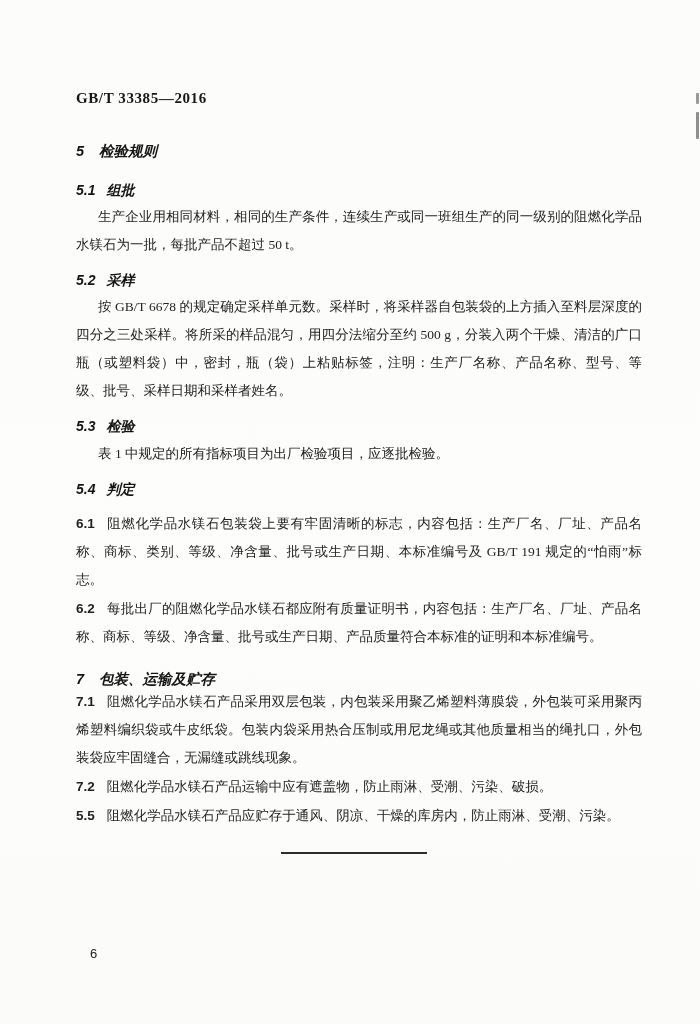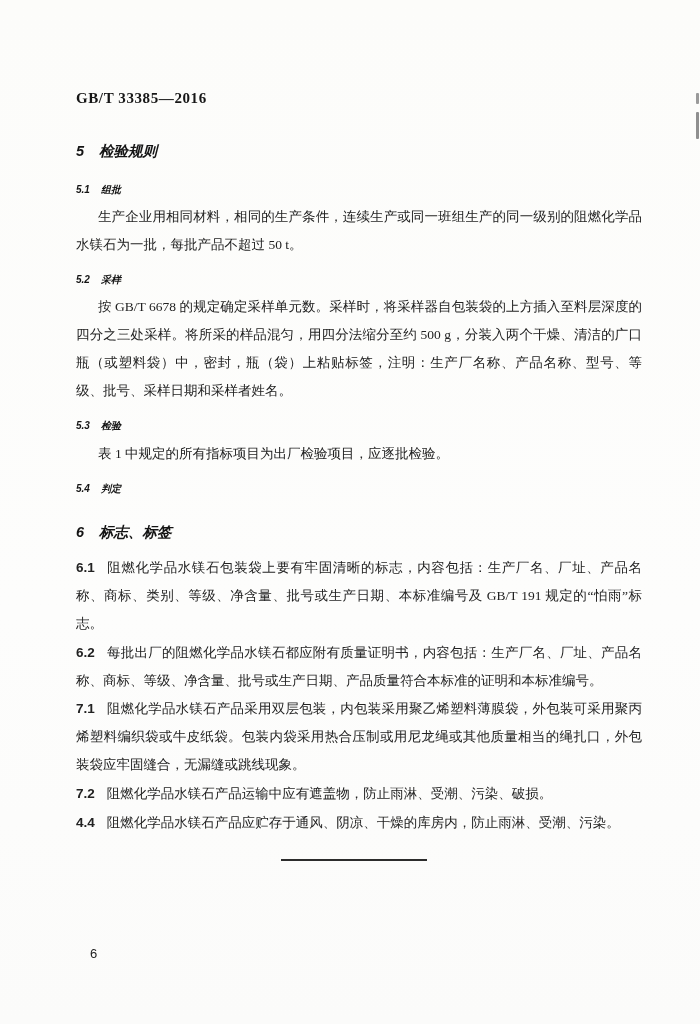--- a/index.html
+++ b/index.html
@@ -15,21 +15,21 @@
   .content{padding:90px 58px 0 76px;}
   .std-code{
     font-family:"Liberation Serif","DejaVu Serif",serif;
     font-weight:700;font-size:15px;letter-spacing:.6px;color:#161616;
   }
   .h1,.h2{
     font-family:"Liberation Sans","DejaVu Sans",sans-serif;
     font-weight:700;color:#141414;line-height:18px;font-style:italic;
   }
   .h1{font-size:14.5px;}
-  .h2{font-size:10px;line-height:16px;}
+  .h2{font-size:14px;line-height:16px;}
   .h1 .num{margin-right:15px;}
   .h2 .num{margin-right:11px;}
   .body-para,.clause{
     margin:0;font-size:13.5px;line-height:28px;
     text-align:justify;color:#222;
   }
   .indent{text-indent:22px;}
   .cnum{
     font-family:"Liberation Sans","DejaVu Sans",sans-serif;
     font-weight:700;margin-right:12px;
@@ -74,40 +74,40 @@
 
     <div class="h2 m13">
       <span class="num">5.3</span><span>检验</span>
     </div>
     <p class="body-para indent m6">表 1 中规定的所有指标项目为出厂检验项目，应逐批检验。</p>
 
     <div class="h2 m13">
       <span class="num">5.4</span><span>判定</span>
     </div>
 
-    <div class="h1 m26">
-      <span class="num">6</span><span>标志、标签</span>
-    </div>
 
     <div class="clause m13">
       <span class="cnum">6.1</span><span>阻燃化学品水镁石包装袋上要有牢固清晰的标志，内容包括：生产厂名、厂址、产品名称、商标、类别、等级、净含量、批号或生产日期、本标准编号及 GB/T 191 规定的“怕雨”标志。</span>
     </div>
     <div class="clause m1">
       <span class="cnum">6.2</span><span>每批出厂的阻燃化学品水镁石都应附有质量证明书，内容包括：生产厂名、厂址、产品名称、商标、等级、净含量、批号或生产日期、产品质量符合本标准的证明和本标准编号。</span>
     </div>
 
+    <div class="h1 m19">
+      <span class="num">7</span><span>包装、运输及贮存</span>
+    </div>
 
     <div class="clause m16">
       <span class="cnum">7.1</span><span>阻燃化学品水镁石产品采用双层包装，内包装采用聚乙烯塑料薄膜袋，外包装可采用聚丙烯塑料编织袋或牛皮纸袋。包装内袋采用热合压制或用尼龙绳或其他质量相当的绳扎口，外包装袋应牢固缝合，无漏缝或跳线现象。</span>
     </div>
     <div class="clause m1">
       <span class="cnum">7.2</span><span>阻燃化学品水镁石产品运输中应有遮盖物，防止雨淋、受潮、污染、破损。</span>
     </div>
     <div class="clause m1">
-      <span class="cnum">4.4</span><span>阻燃化学品水镁石产品应贮存于通风、阴凉、干燥的库房内，防止雨淋、受潮、污染。</span>
+      <span class="cnum">5.5</span><span>阻燃化学品水镁石产品应贮存于通风、阴凉、干燥的库房内，防止雨淋、受潮、污染。</span>
     </div>
 
     <div class="end-divider"></div>
   </div>
 
   <div class="page-num">6</div>
 
   <div class="scan-mark scan-mark-1"></div>
   <div class="scan-mark scan-mark-2"></div>
 </div>

